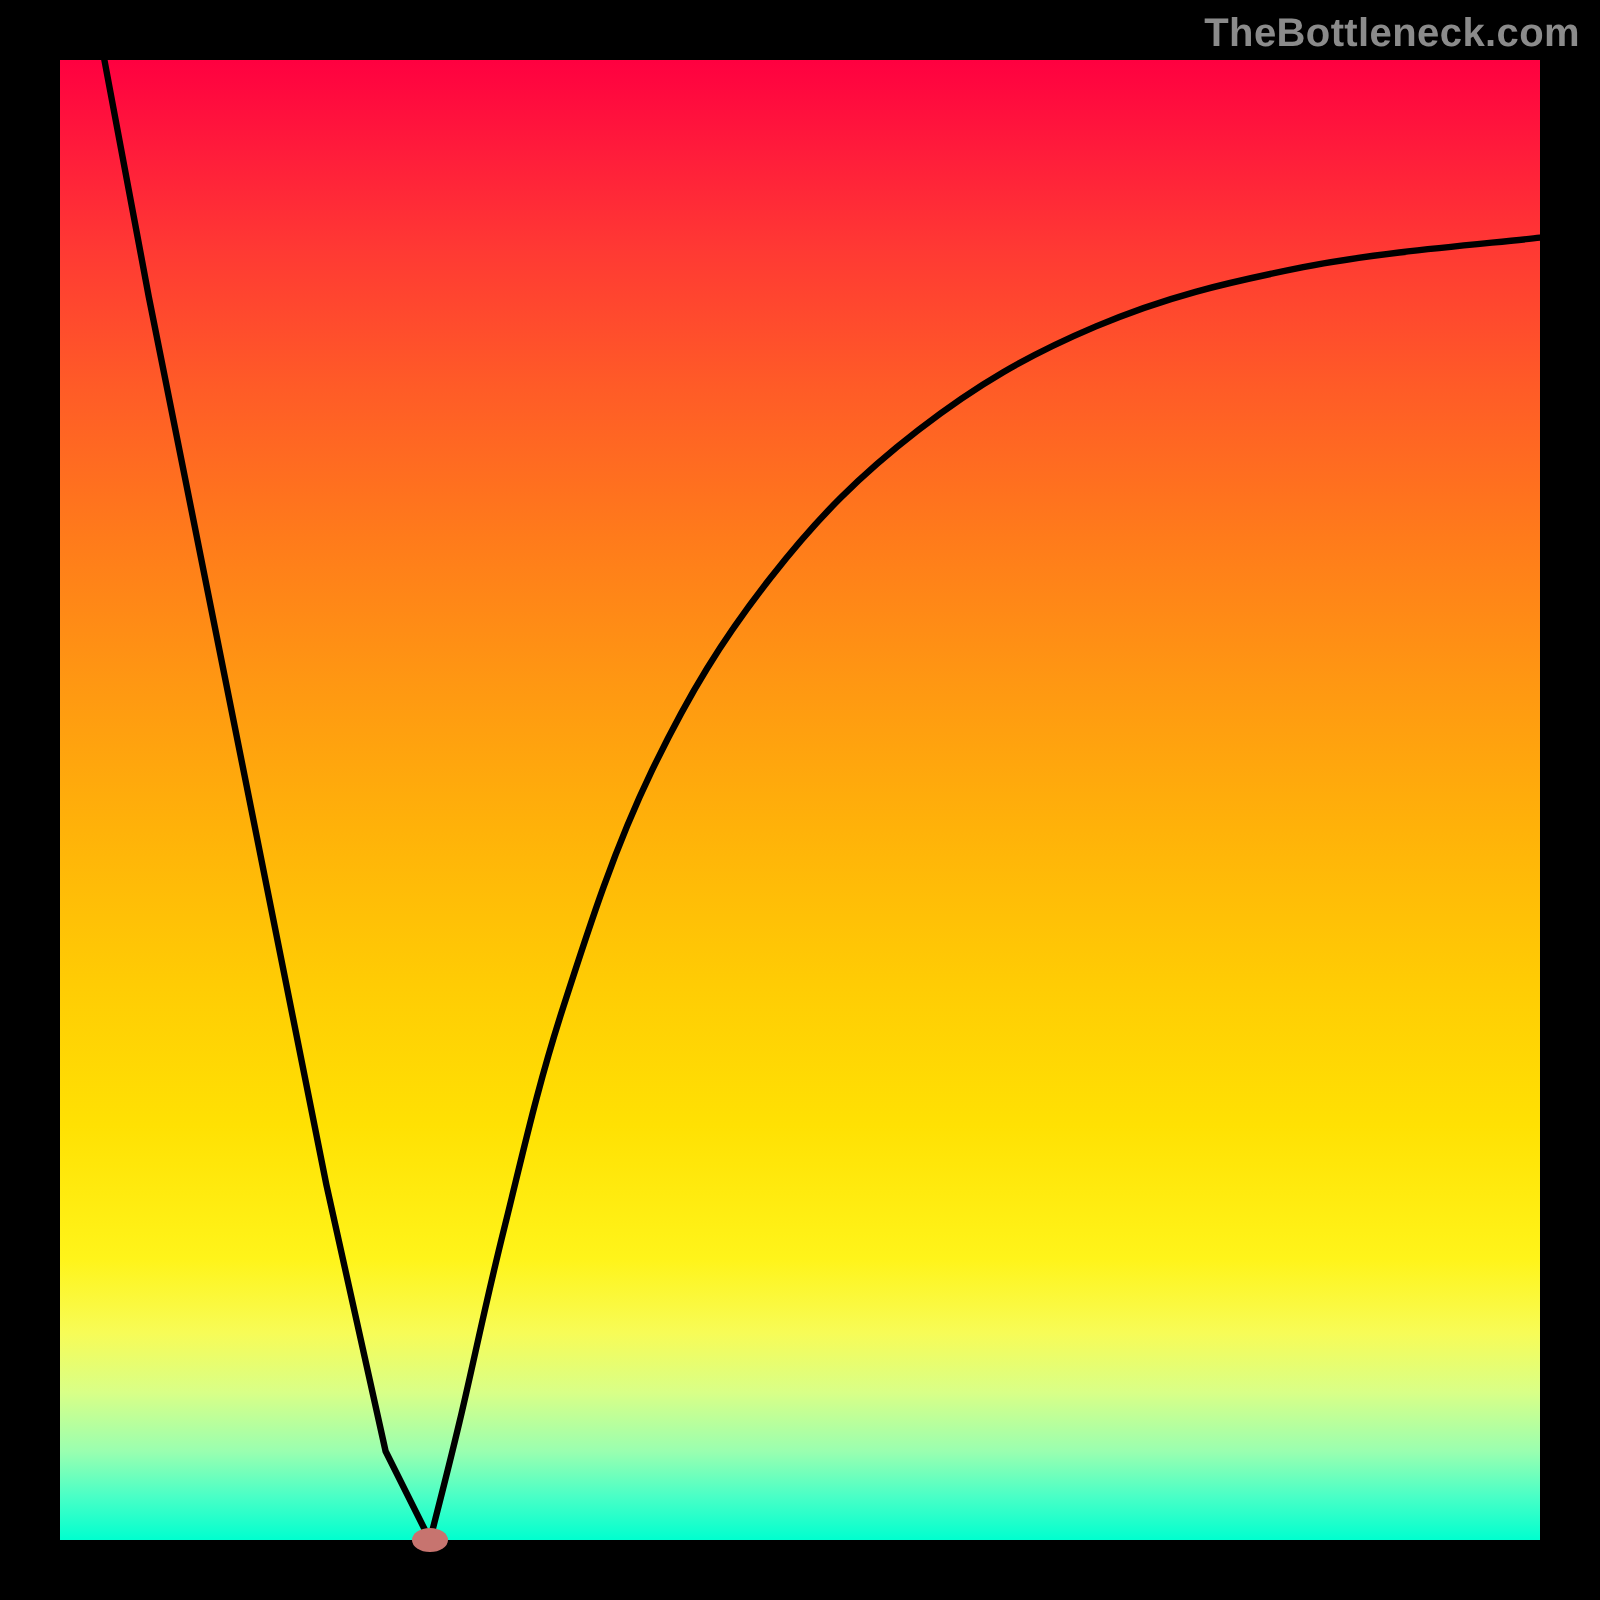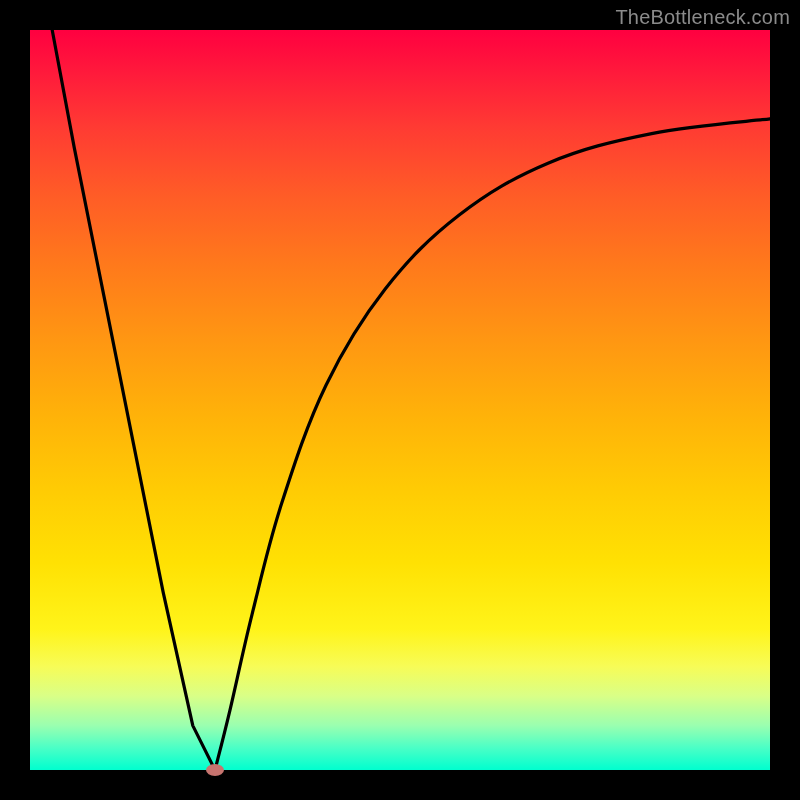--- a/index.html
+++ b/index.html
@@ -40,21 +40,21 @@
       #4bffc6 97%,
       #00ffcf 100%
     );
   }
   .watermark {
     position: absolute;
     top: 6px;
     right: 10px;
     color: #8b8b8b;
     font-size: 20px;
-    font-weight: 400;
+    font-weight: 700;
     letter-spacing: 0.2px;
     user-select: none;
   }
   svg.curve {
     position: absolute;
     left: 0;
     top: 0;
     width: 740px;
     height: 740px;
     overflow: visible;

